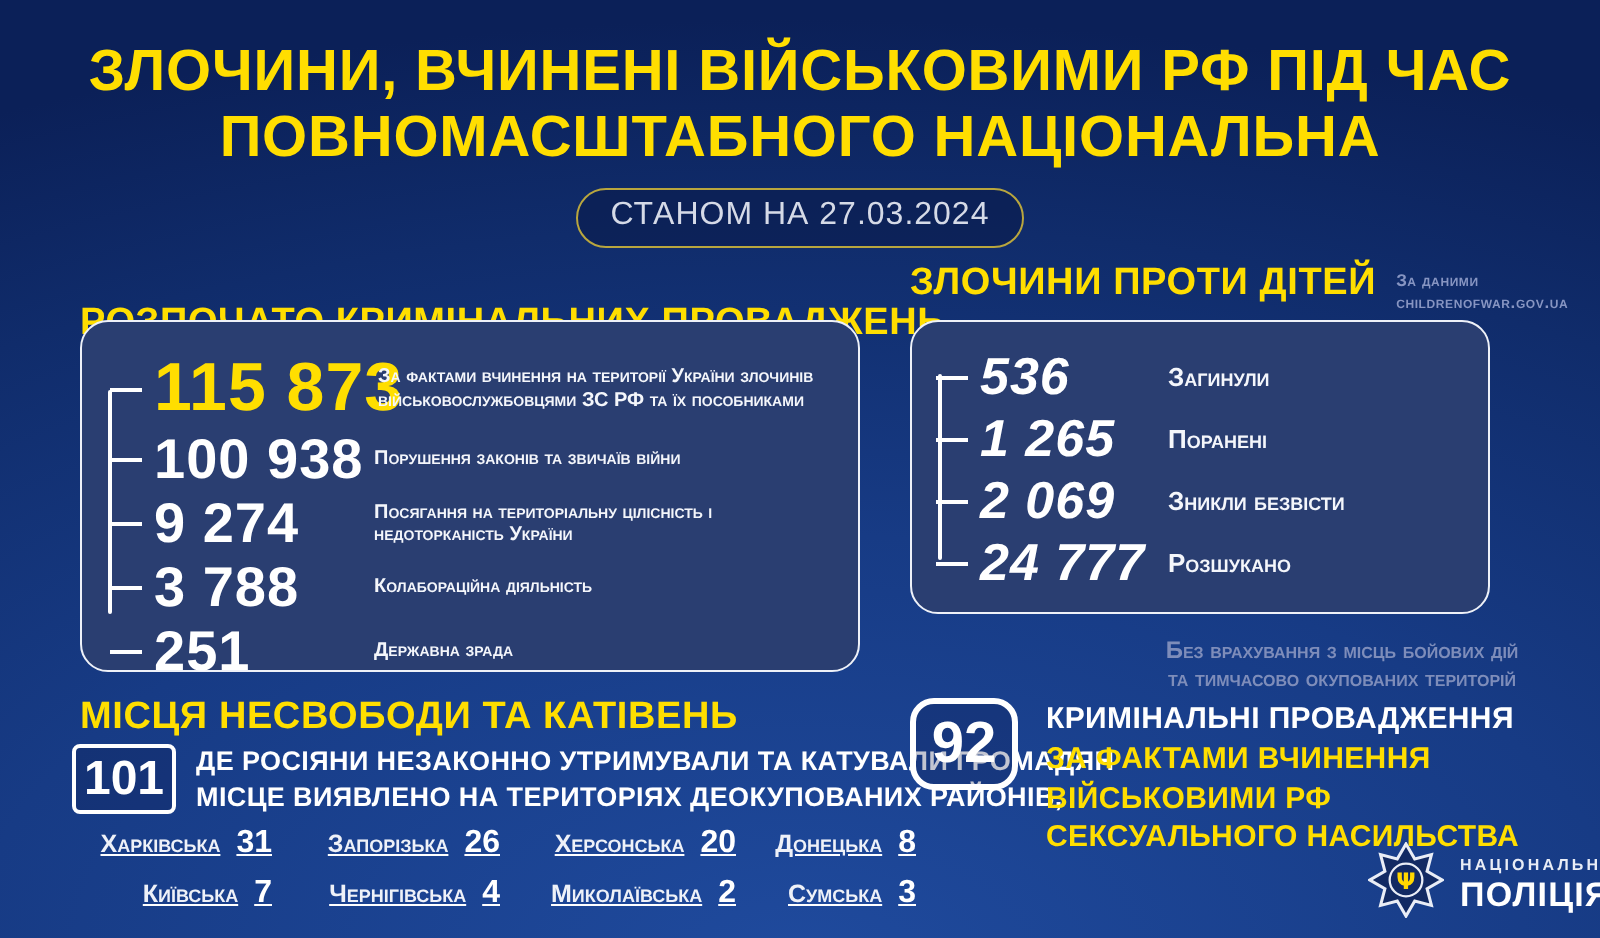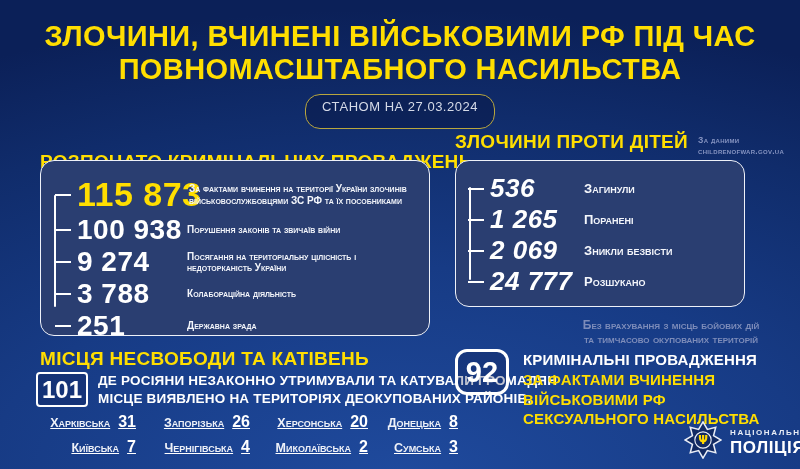--- a/index.html
+++ b/index.html
@@ -8,22 +8,22 @@
     position:relative; width:800px; height:469px; overflow:hidden;
     font-family:"Liberation Sans", sans-serif;
     background:
       radial-gradient(115% 100% at 50% 102%, #1f4a9d 0%, #173b85 45%, #102c6b 78%, #0b2058 100%);
     color:#fff;
   }
   .yellow { color:#ffde00; }
   .title { position:absolute; top:20px; left:0; width:100%; text-align:center;
     font-weight:bold; font-size:29px; line-height:1.15; color:#ffde00; letter-spacing:.4px; }
   .date-pill-wrap { position:absolute; top:94px; left:0; width:100%; text-align:center; }
-  .date-pill { display:inline-block; padding:4px 16px 14px; border:1.5px solid #b9a63e;
-    border-radius:15px; background:rgba(9,23,66,.45); color:#d5dae7; font-size:13px; letter-spacing:.5px; }
+  .date-pill { display:inline-block; padding:4px 16px 6px; border:1.5px solid #b9a63e;
+    border-radius:15px; background:rgba(9,23,66,.45); color:#d5dae7; font-size:16px; letter-spacing:.5px; }
   .sec-head { position:absolute; font-weight:bold; font-size:19px; color:#ffde00; letter-spacing:.3px; }
   .panel { position:absolute; border:1.5px solid #eef1f8; border-radius:14px; background:#2a3e71;
     display:flex; flex-direction:column; justify-content:space-between; }
   .spine { position:absolute; width:2px; background:#fff; border-radius:1px; }
   .row { position:relative; display:flex; align-items:center; }
   .row::before { content:""; position:absolute; left:-22px; top:50%; width:16px; height:2px;
     background:#fff; margin-top:-1px; }
   .num { font-weight:bold; letter-spacing:.5px; white-space:nowrap; }
   .lbl { font-variant:small-caps; font-weight:600; color:#f4f6fb; }
   .left-panel { left:40px; top:160px; width:390px; height:176px; padding:14px 14px 14px 36px; }
@@ -60,21 +60,21 @@
   .logo-top { font-size:8px; font-weight:bold; letter-spacing:1.6px; color:#e9edf6; margin-bottom:2px; }
   .logo-bottom { font-size:17px; font-weight:bold; letter-spacing:.6px; color:#fff; }
 </style>
 </head>
 <body>
 
 <div class="frame">
 
   <div class="title">
     <div>ЗЛОЧИНИ, ВЧИНЕНІ ВІЙСЬКОВИМИ РФ ПІД ЧАС</div>
-    <div>ПОВНОМАСШТАБНОГО НАСИЛЬСТВА</div>
+    <div>ПОВНОМАСШТАБНОГО НАЦІОНАЛЬНА</div>
   </div>
 
   <div class="date-pill-wrap">
     <span class="date-pill">СТАНОМ НА 27.03.2024</span>
   </div>
 
   <div class="sec-head" style="left:40px; top:134px;margin-top:17px;">РОЗПОЧАТО КРИМІНАЛЬНИХ ПРОВАДЖЕНЬ</div>
 
   <div class="panel left-panel">
     <div class="spine" style="left:13px; top:34px; bottom:28px;"></div>

